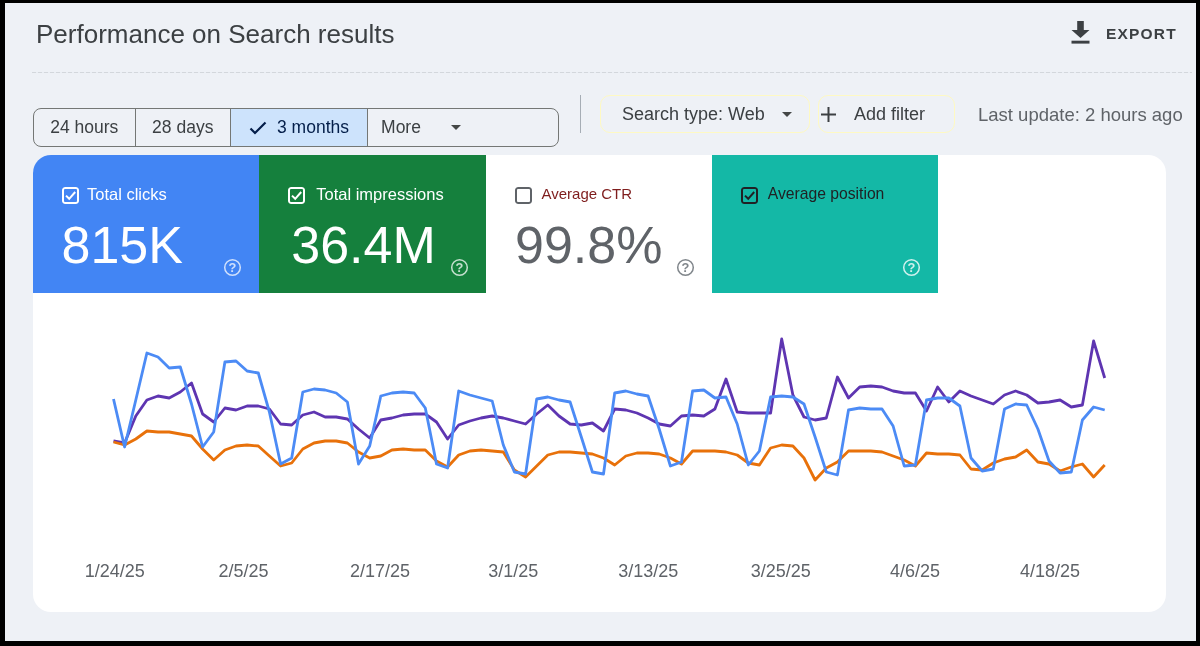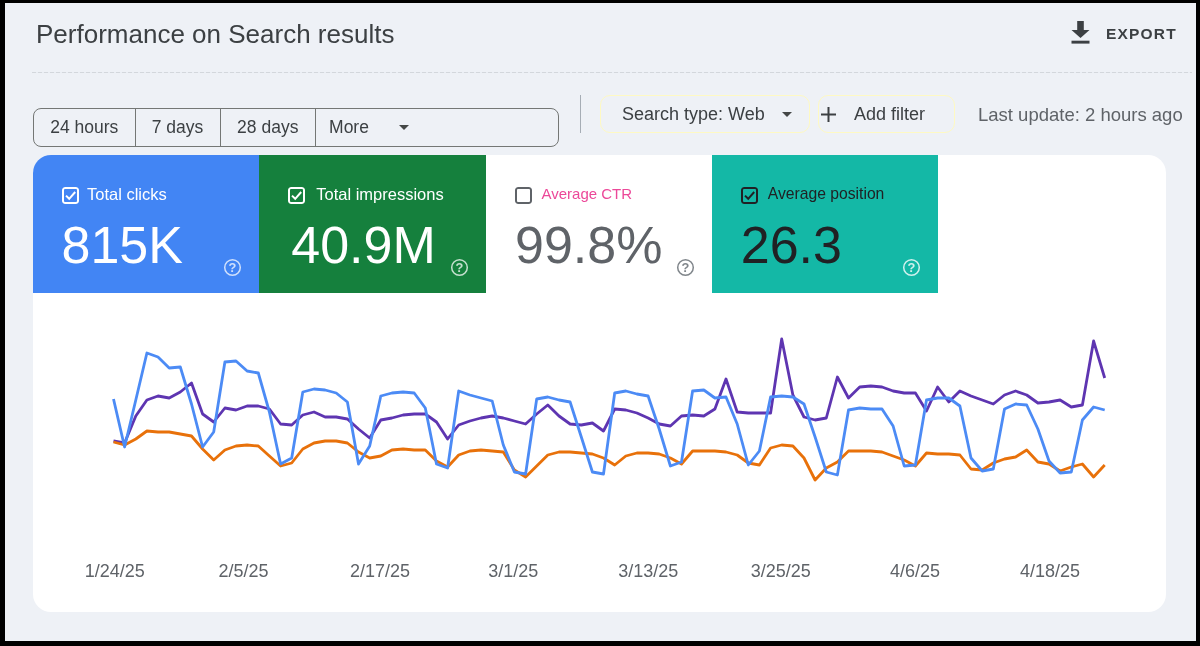--- a/index.html
+++ b/index.html
@@ -35,22 +35,24 @@
 <div class="title">Performance on Search results</div>
 <svg class="expicon" width="19" height="23" viewBox="0 0 19 23">
   <path d="M6.2 0 h6.6 v9 h5.7 L9.5 17 0.5 9 h5.7 Z" fill="#3c4043"></path>
   <rect x="0.5" y="19.7" width="18" height="2.9" fill="#3c4043"></rect>
 </svg>
 <div class="export">EXPORT</div>
 <div class="divider"></div>
 
 <div class="btngroup">
   <div class="seg" style="width:101.5px">24 hours</div>
-  <div class="seg" style="width:85px">7 days</div>
   <div class="seg" style="width:95.5px">28 days</div>
+  <div class="seg sel" style="width:137px"><svg width="18" height="14" viewBox="0 0 18 14" style="margin-right:10px">
+        <path d="M1.5 7.5 L6 12 L16.5 1.5" stroke="#041e49" stroke-width="2.2" fill="none"></path>
+      </svg>3 months</div>
   <div class="seg" style="width:106px">More<span class="moretri" style="margin-left:30px"></span></div>
 </div>
 <div class="vsep"></div>
 <div class="pillbtn" style="left:600px; width:210px; padding-left:21px;">Search type: Web<span class="moretri" style="margin-left:17px"></span></div>
 <div class="pillbtn" style="left:818px; width:137px; padding-left:1px;"><svg width="17" height="17" viewBox="0 0 17 17" style="margin-right:17px">
       <path d="M8.5 1 V16 M1 8.5 H16" stroke="#3c4043" stroke-width="2" fill="none"></path>
     </svg>Add filter</div>
 <div class="lastupd">Last update: 2 hours ago</div>
 
 <div class="card-wrap">
@@ -66,44 +68,43 @@
           <circle cx="10" cy="10" r="8.2" fill="none" stroke="#ffffff" stroke-opacity="0.75" stroke-width="1.6"></circle>
           <text x="10" y="14.8" font-size="13.5" font-weight="bold" fill="#ffffff" fill-opacity="0.75" text-anchor="middle" font-family="Liberation Sans">?</text>
         </svg>
     </div>
     <div class="card" style="background:#15803d">
       <svg class="cb" viewBox="0 0 17 17">
           <rect x="1" y="1" width="15" height="15" rx="2" fill="none" stroke="#fff" stroke-width="2"></rect>
           <path d="M4 8.6 L7.2 11.8 L13.2 5" stroke="#fff" stroke-width="2" fill="none"></path>
         </svg>
       <div class="lbl" style="color:#fff; left:57px; font-size:16.5px;">Total impressions</div>
-      <div class="num" style="color:#fff; left:32px;">40.9M</div>
+      <div class="num" style="color:#fff; left:32px;">36.4M</div>
       <svg class="help" viewBox="0 0 20 20">
           <circle cx="10" cy="10" r="8.2" fill="none" stroke="#ffffff" stroke-opacity="0.75" stroke-width="1.6"></circle>
           <text x="10" y="14.8" font-size="13.5" font-weight="bold" fill="#ffffff" fill-opacity="0.75" text-anchor="middle" font-family="Liberation Sans">?</text>
         </svg>
     </div>
     <div class="card" style="background:#fff">
       <svg class="cb" viewBox="0 0 17 17">
           <rect x="1" y="1" width="15" height="15" rx="2" fill="none" stroke="#5f6368" stroke-width="2"></rect>
         </svg>
-      <div class="lbl" style="color:#ec4899; left:56px; font-size:15px;">Average CTR</div>
+      <div class="lbl" style="color:#7f1d1d; left:56px; font-size:15px;">Average CTR</div>
       <div class="num" style="color:#5f6368; left:29.5px;">99.8%</div>
       <svg class="help" viewBox="0 0 20 20">
           <circle cx="10" cy="10" r="8.2" fill="none" stroke="#80868b" stroke-width="1.6"></circle>
           <text x="10" y="14.8" font-size="13.5" font-weight="bold" fill="#80868b" text-anchor="middle" font-family="Liberation Sans">?</text>
         </svg>
     </div>
     <div class="card" style="background:#14b8a6">
       <svg class="cb" viewBox="0 0 17 17">
           <rect x="1" y="1" width="15" height="15" rx="2" fill="none" stroke="#202124" stroke-width="2"></rect>
           <path d="M4 8.6 L7.2 11.8 L13.2 5" stroke="#202124" stroke-width="2" fill="none"></path>
         </svg>
       <div class="lbl" style="color:#202124; left:56px; font-size:15.7px;">Average position</div>
-      <div class="num" style="color:#202124; left:29px;">26.3</div>
       <svg class="help" viewBox="0 0 20 20">
           <circle cx="10" cy="10" r="8.2" fill="none" stroke="#ffffff" stroke-opacity="0.8" stroke-width="1.6"></circle>
           <text x="10" y="14.8" font-size="13.5" font-weight="bold" fill="#ffffff" fill-opacity="0.8" text-anchor="middle" font-family="Liberation Sans">?</text>
         </svg>
     </div>
   </div>
 
   <svg id="chart" style="position:absolute; left:0; top:138px;" width="1133" height="319" viewBox="0 0 1133 319">
     <polyline id="pl-purple" fill="none" stroke="#5e35b1" stroke-width="2.8" stroke-linejoin="round" points="80.5,148.0 91.6,150.0 102.8,123.0 113.9,107.0 125.0,103.0 136.2,105.0 147.3,99.0 158.5,90.0 169.6,121.0 180.7,129.0 191.9,115.0 203.0,117.0 214.1,113.0 225.3,113.0 236.4,116.0 247.6,131.0 258.7,132.0 269.8,122.0 281.0,119.0 292.1,124.0 303.2,124.0 314.4,126.0 325.5,136.0 336.7,145.0 347.8,127.0 358.9,125.0 370.1,122.0 381.2,121.0 392.3,121.0 403.5,129.0 414.6,146.0 425.7,132.0 436.9,128.0 448.0,125.0 459.2,123.0 470.3,125.0 481.4,128.0 492.6,131.0 503.7,121.0 514.8,112.0 526.0,123.0 537.1,131.0 548.3,132.0 559.4,130.0 570.5,138.0 581.7,116.0 592.8,117.0 603.9,120.0 615.1,125.0 626.2,131.0 637.4,133.0 648.5,123.0 659.6,122.0 670.8,123.0 681.9,116.0 693.0,86.0 704.2,119.0 715.3,120.0 726.4,120.0 737.6,120.0 748.7,46.0 759.9,102.0 771.0,124.0 782.1,127.0 793.3,125.0 804.4,84.0 815.5,105.0 826.7,94.0 837.8,93.0 849.0,94.0 860.1,98.0 871.2,100.0 882.4,100.0 893.5,118.0 904.6,94.0 915.8,109.0 926.9,98.0 938.0,103.0 949.2,107.0 960.3,111.0 971.5,102.0 982.6,98.0 993.7,102.0 1004.9,110.0 1016.0,109.0 1027.1,107.0 1038.3,114.0 1049.4,112.0 1060.6,48.0 1071.7,85.0"></polyline>
     <polyline id="pl-orange" fill="none" stroke="#e8710a" stroke-width="2.8" stroke-linejoin="round" points="80.5,149.0 91.6,152.0 102.8,146.0 113.9,138.0 125.0,139.0 136.2,139.0 147.3,141.0 158.5,143.0 169.6,156.0 180.7,167.0 191.9,157.0 203.0,153.0 214.1,152.0 225.3,153.0 236.4,163.0 247.6,173.0 258.7,170.0 269.8,156.0 281.0,150.0 292.1,148.0 303.2,148.0 314.4,150.0 325.5,159.0 336.7,165.0 347.8,163.0 358.9,157.0 370.1,156.0 381.2,157.0 392.3,157.0 403.5,168.0 414.6,174.0 425.7,162.0 436.9,158.0 448.0,157.0 459.2,158.0 470.3,159.0 481.4,177.0 492.6,184.0 503.7,173.0 514.8,162.0 526.0,159.0 537.1,159.0 548.3,160.0 559.4,161.0 570.5,165.0 581.7,172.0 592.8,163.0 603.9,160.0 615.1,160.0 626.2,161.0 637.4,165.0 648.5,171.0 659.6,158.0 670.8,158.0 681.9,158.0 693.0,159.0 704.2,162.0 715.3,170.0 726.4,172.0 737.6,155.0 748.7,152.0 759.9,153.0 771.0,165.0 782.1,187.0 793.3,175.0 804.4,169.0 815.5,158.0 826.7,158.0 837.8,158.0 849.0,159.0 860.1,163.0 871.2,167.0 882.4,173.0 893.5,160.0 904.6,161.0 915.8,161.0 926.9,162.0 938.0,176.0 949.2,177.0 960.3,170.0 971.5,166.0 982.6,164.0 993.7,157.0 1004.9,169.0 1016.0,171.0 1027.1,178.0 1038.3,174.0 1049.4,171.0 1060.6,184.0 1071.7,172.0"></polyline>

